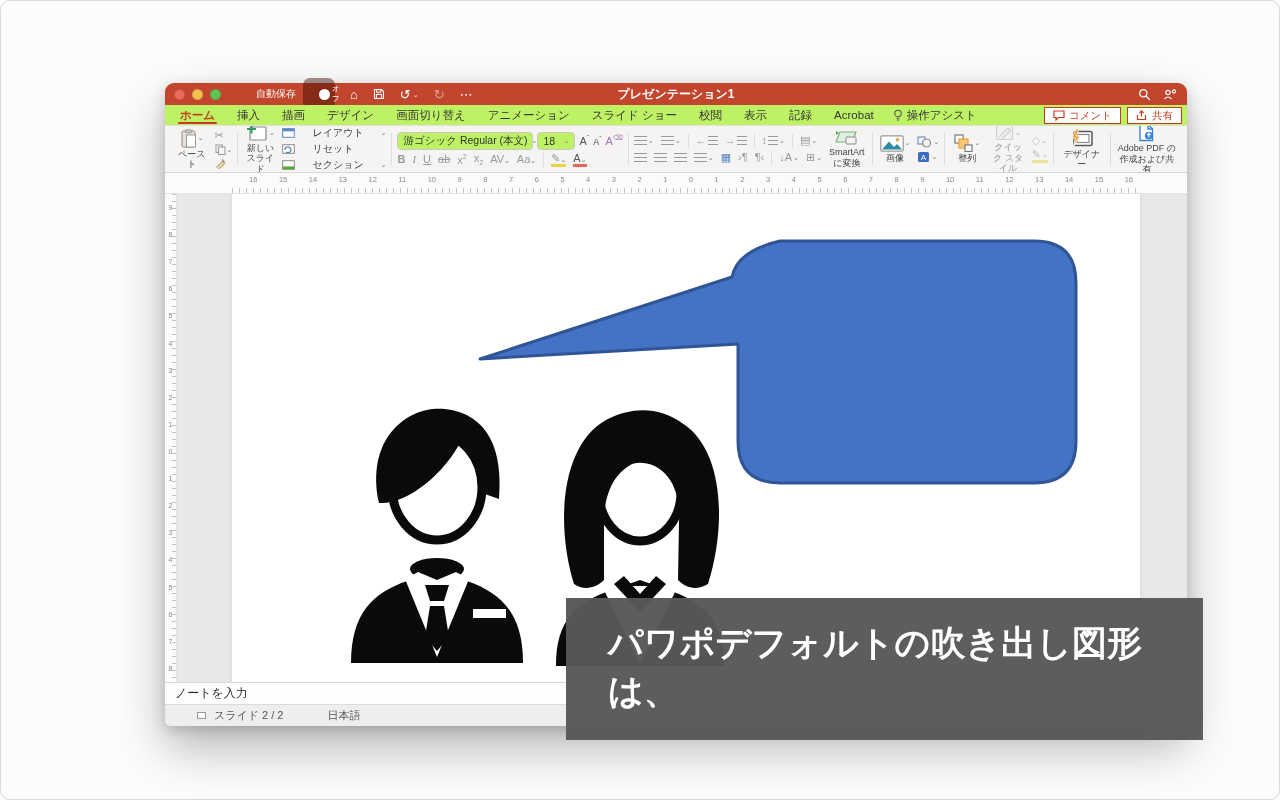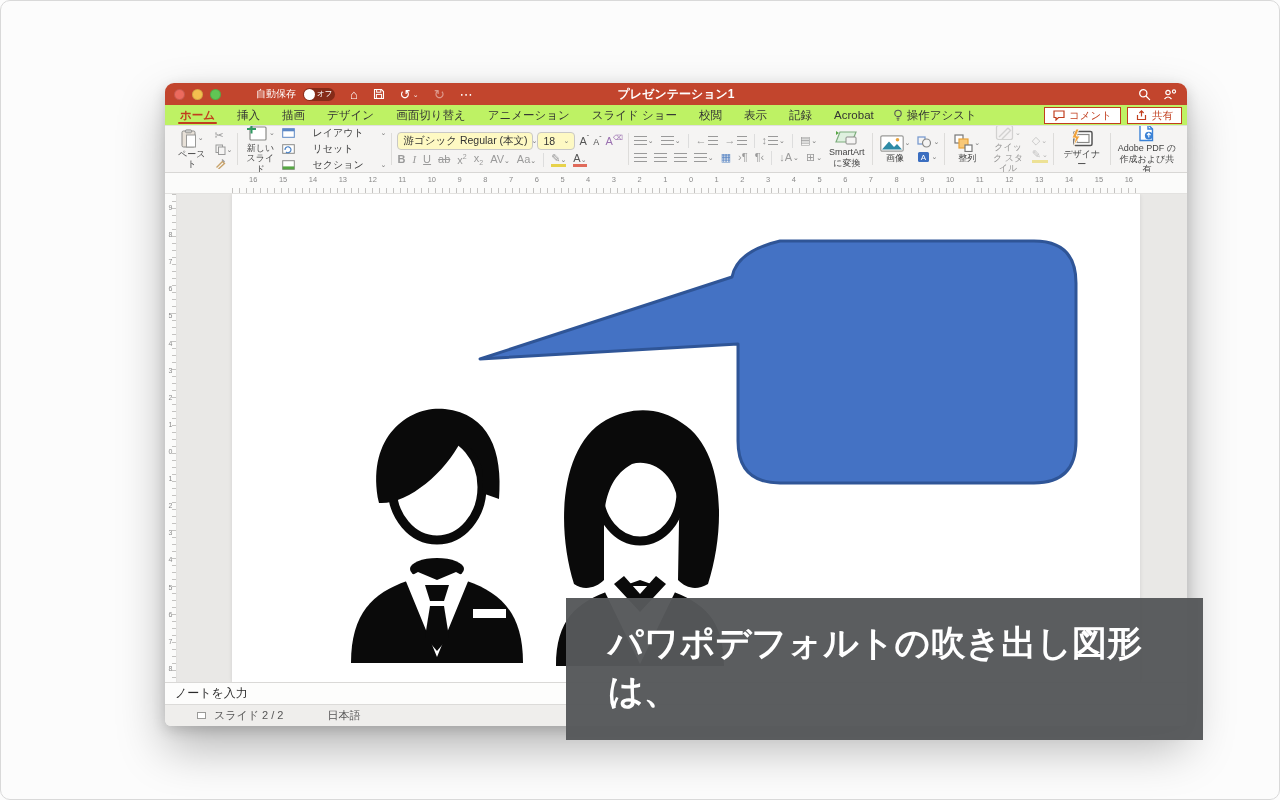--- a/index.html
+++ b/index.html
@@ -27,21 +27,21 @@
     height:22px; background:#c2452d; border-radius:9px 9px 0 0;
     display:flex; align-items:center; padding:0 9px; gap:7px;
     color:#fff; position:relative; flex:0 0 auto;
   }
   .tl { width:11px; height:11px; border-radius:50%; flex:0 0 auto; }
   .tl.red{ background:#ec6a5e; border:1px solid rgba(0,0,0,.15);}
   .tl.yellow{ background:#f4bf4f; border:1px solid rgba(0,0,0,.12);}
   .tl.green{ background:#61c554; border:1px solid rgba(0,0,0,.12);}
   .autosave { font-size:10px; color:#fff; margin-left:28px; white-space:nowrap; }
   .toggle { width:32px; height:13px; border-radius:7px; background:rgba(60,10,0,.45);
-    display:flex; align-items:center; padding:1px; gap:2px; }
+    display:flex; align-items:center; padding:16px; gap:2px; }
   .knob { width:11px; height:11px; border-radius:50%; background:#fff; flex:0 0 auto;}
   .togglelabel { font-size:7.5px; color:#fff; }
   .tbico { color:#fff; font-size:13px; line-height:1; margin-left:8px; display:flex; align-items:center; gap:2px;}
   .tbico.dim { opacity:.45; }
   .tbcaret { font-size:7px; opacity:.9; }
   .wintitle {
     position:absolute; left:50%; transform:translateX(-50%);
     font-size:12px; font-weight:bold; color:#fff; white-space:nowrap;
   }
   .tbright { position:absolute; right:10px; display:flex; gap:12px; align-items:center; }
@@ -86,21 +86,21 @@
   .bigbtn .wrap { max-width:42px; }
   .caret { font-size:7px; color:#777; }
   .iconrow { display:flex; align-items:center; gap:1px; }
   .minicol { display:flex; flex-direction:column; justify-content:center; gap:3px; }
   .mini { font-size:11px; color:#9a9a9a; line-height:1; display:flex; align-items:center; gap:1px;}
   .stackcol { display:flex; flex-direction:column; justify-content:center; gap:2px; }
   .stackrow { display:flex; align-items:center; gap:17px; font-size:10px; color:#3f3f3f; white-space:nowrap;}
   .fontcol { display:flex; flex-direction:column; justify-content:center; gap:3px; }
   .selrow { display:flex; align-items:center; gap:4px; }
   .select {
-    background:#fef9c3; border:1px solid #c9c8c6; border-radius:4px;
+    background:#bef264; border:1px solid #c9c8c6; border-radius:4px;
     font-size:10.5px; color:#333; height:18px; display:flex; align-items:center;
     justify-content:space-between; padding:0 5px; gap:4px; white-space:nowrap;
   }
   .fmtrow { display:flex; align-items:center; gap:7px; }
   .fmt { font-size:11px; color:#9a9a9a; line-height:1; }
   .fmt b { font-weight:bold; }
   .fmt i { font-family:"Liberation Serif", "DejaVu Serif", serif; }
   .fmt .ss { font-size:7px; vertical-align:super; }
   .fmt .sb { font-size:7px; vertical-align:sub; }
   .ubar-y { border-bottom:3px solid #e7d24a; }

